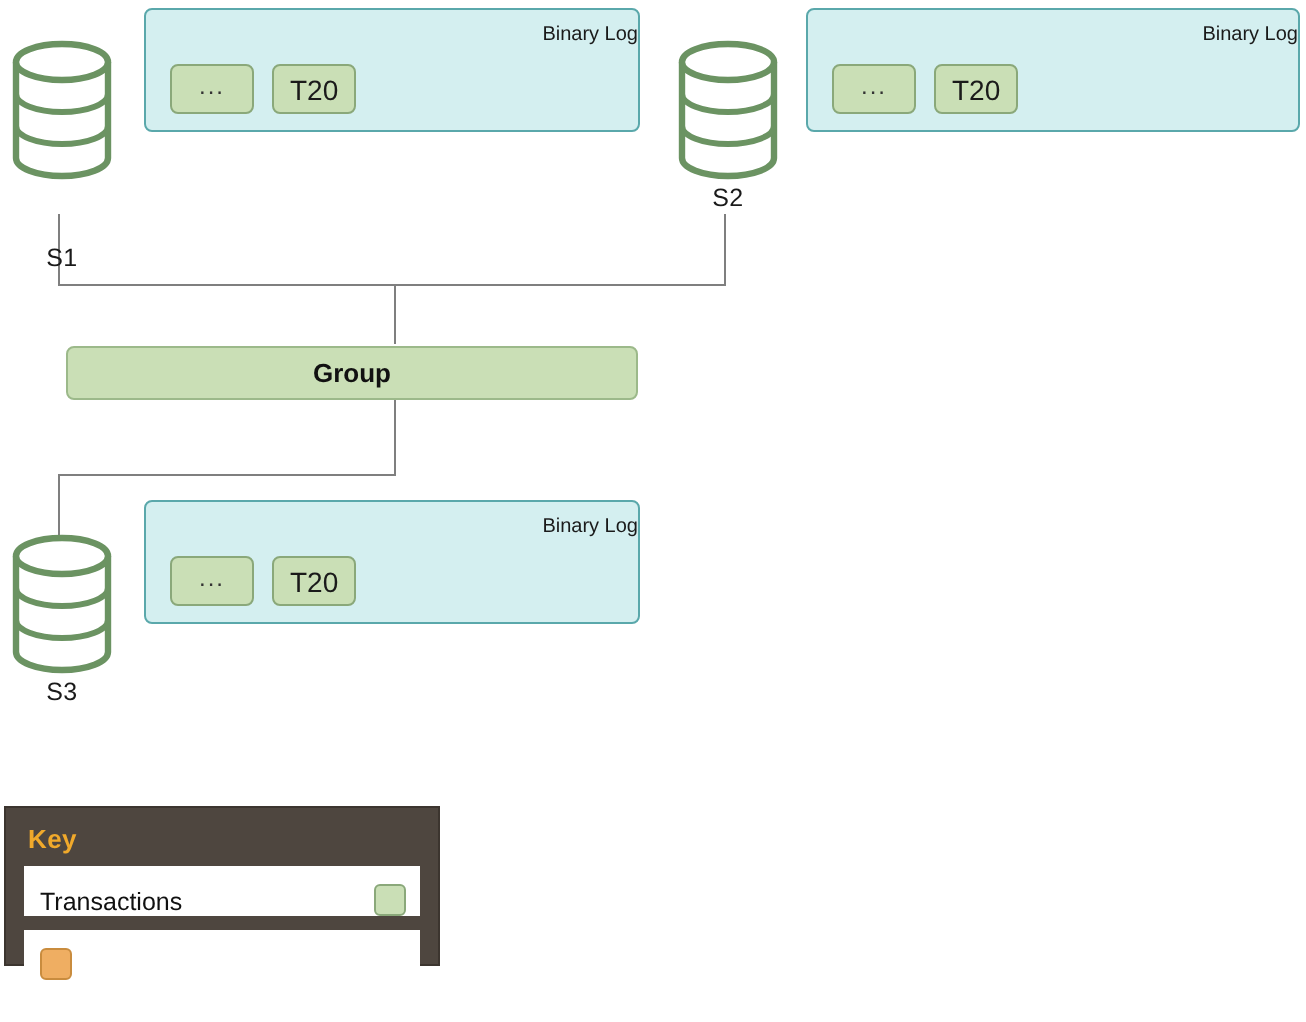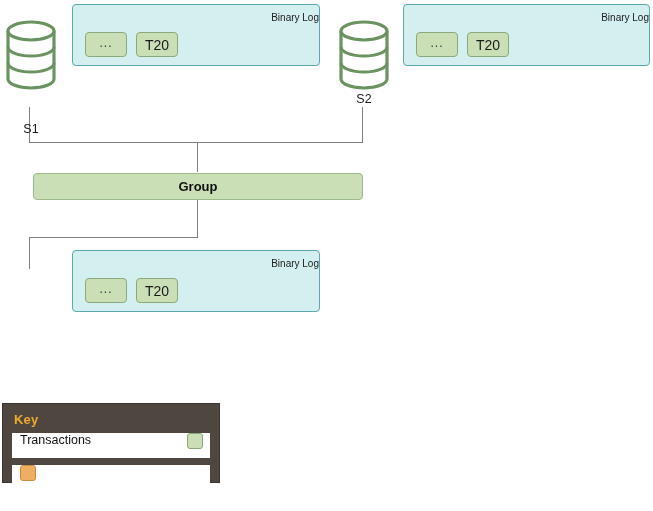--- a/index.html
+++ b/index.html
@@ -111,21 +111,21 @@
     font-weight: bold;
     color: #f0a92b;
     margin: 1px 0 6px 2px;
     letter-spacing: 0.2px;
   }
   .key-row {
     background: #ffffff;
     height: 25px;
     margin-bottom: 7px;
     display: flex;
-    align-items: flex-start;
+    align-items: flex-end;
     justify-content: space-between;
     padding: 0 7px 0 8px;
     box-sizing: border-box;
   }
   .key-row:last-child { margin-bottom: 0; }
   .key-label {
     font-size: 12.5px;
     color: #111111;
     white-space: nowrap;
   }
@@ -191,24 +191,35 @@
   </div>
 
   <div class="binlog" style="left:403px; top:4px; width:247px; height:62px;">
     <div class="binlog-title">Binary Log</div>
     <div class="txn-row">
       <div class="txn ellipsis">...</div>
       <div class="txn">T20</div>
     </div>
   </div>
 
-  <div class="group-bar" style="left:33px; top:173px; width:330px; height:27px;">
+  <div class="group-bar" style="left:33px; top:173px; width:286px; height:27px;">
     <span>Group</span>
   </div>
 
+  <div class="server" style="left:3px; top:265px; width:56px; height:92px;">
+    <svg class="cyl" width="56" height="74" viewBox="0 0 56 74">
+      <path d="M5 13 L5 61" stroke="#6b9362" stroke-width="3.2" fill="none"></path>
+      <path d="M51 13 L51 61" stroke="#6b9362" stroke-width="3.2" fill="none"></path>
+      <path d="M5 61 a23 9 0 0 0 46 0" stroke="#6b9362" stroke-width="3.2" fill="#ffffff"></path>
+      <ellipse cx="28" cy="13" rx="23" ry="9" stroke="#6b9362" stroke-width="3.2" fill="#ffffff"></ellipse>
+      <path d="M5 29 a23 9 0 0 0 46 0" stroke="#6b9362" stroke-width="3" fill="none"></path>
+      <path d="M5 45 a23 9 0 0 0 46 0" stroke="#6b9362" stroke-width="3" fill="none"></path>
+    </svg>
+    <div class="srv-label" style="top:74px;">S3</div>
+  </div>
 
   <div class="binlog" style="left:72px; top:250px; width:248px; height:62px;">
     <div class="binlog-title">Binary Log</div>
     <div class="txn-row">
       <div class="txn ellipsis">...</div>
       <div class="txn">T20</div>
     </div>
   </div>
 
   <div class="key-box" style="left:2px; top:403px; width:218px; height:80px;">

